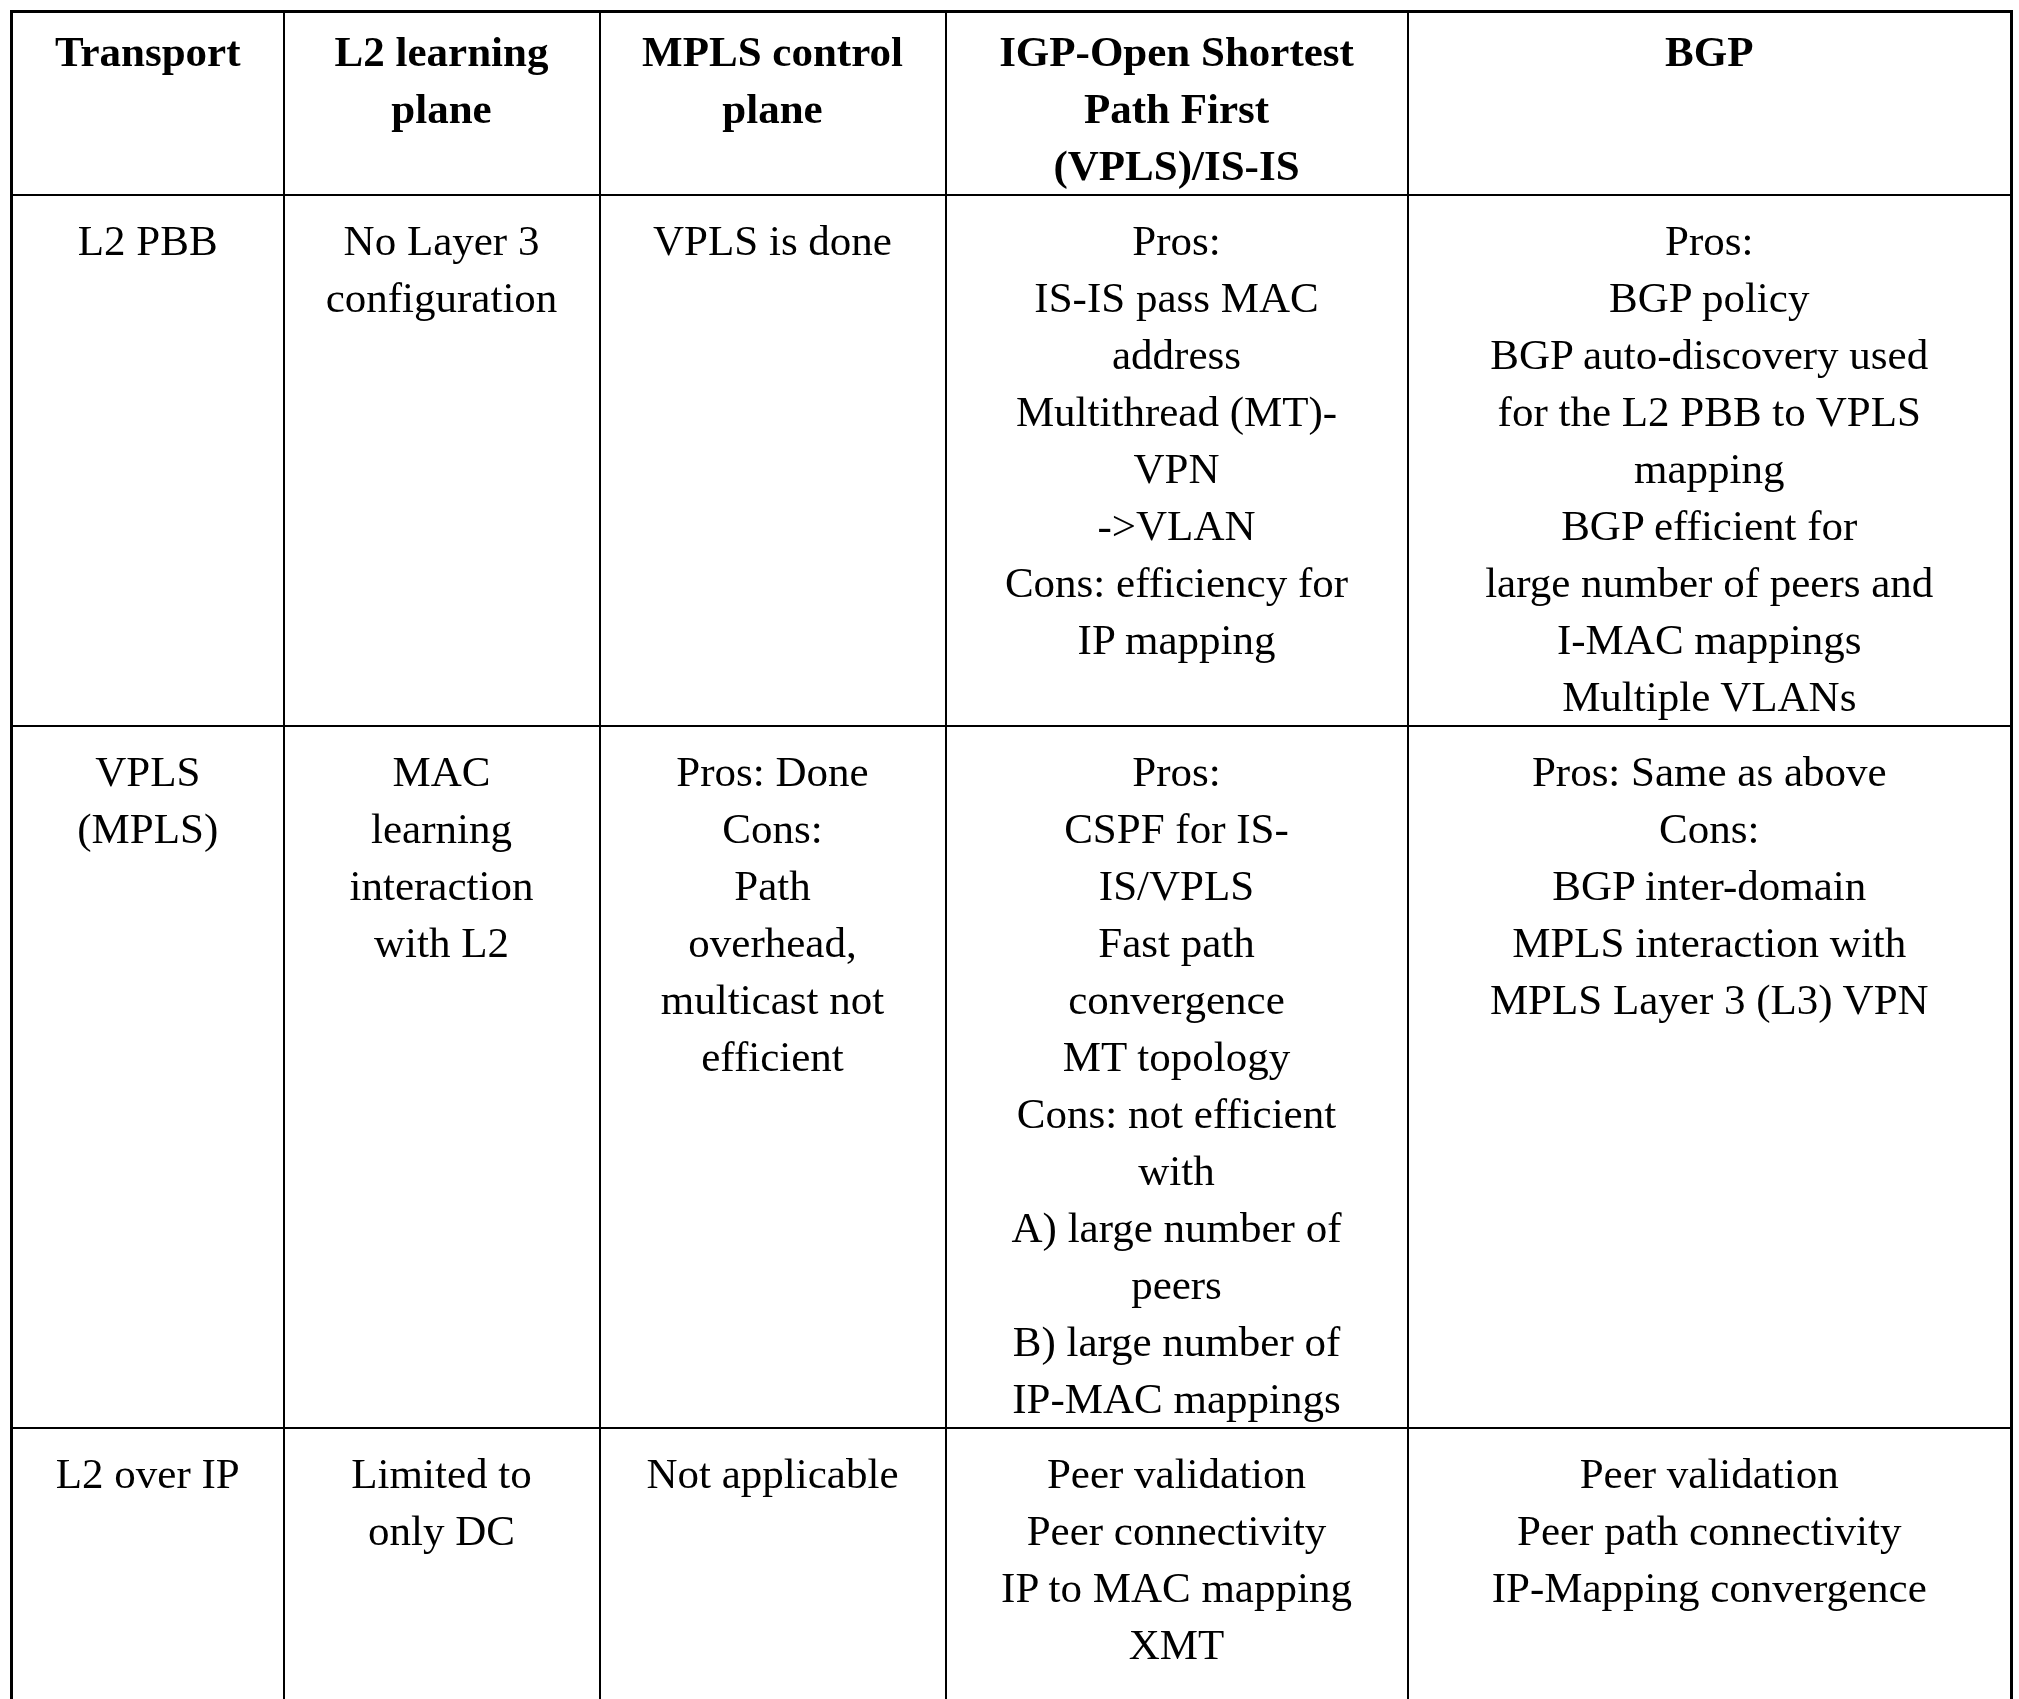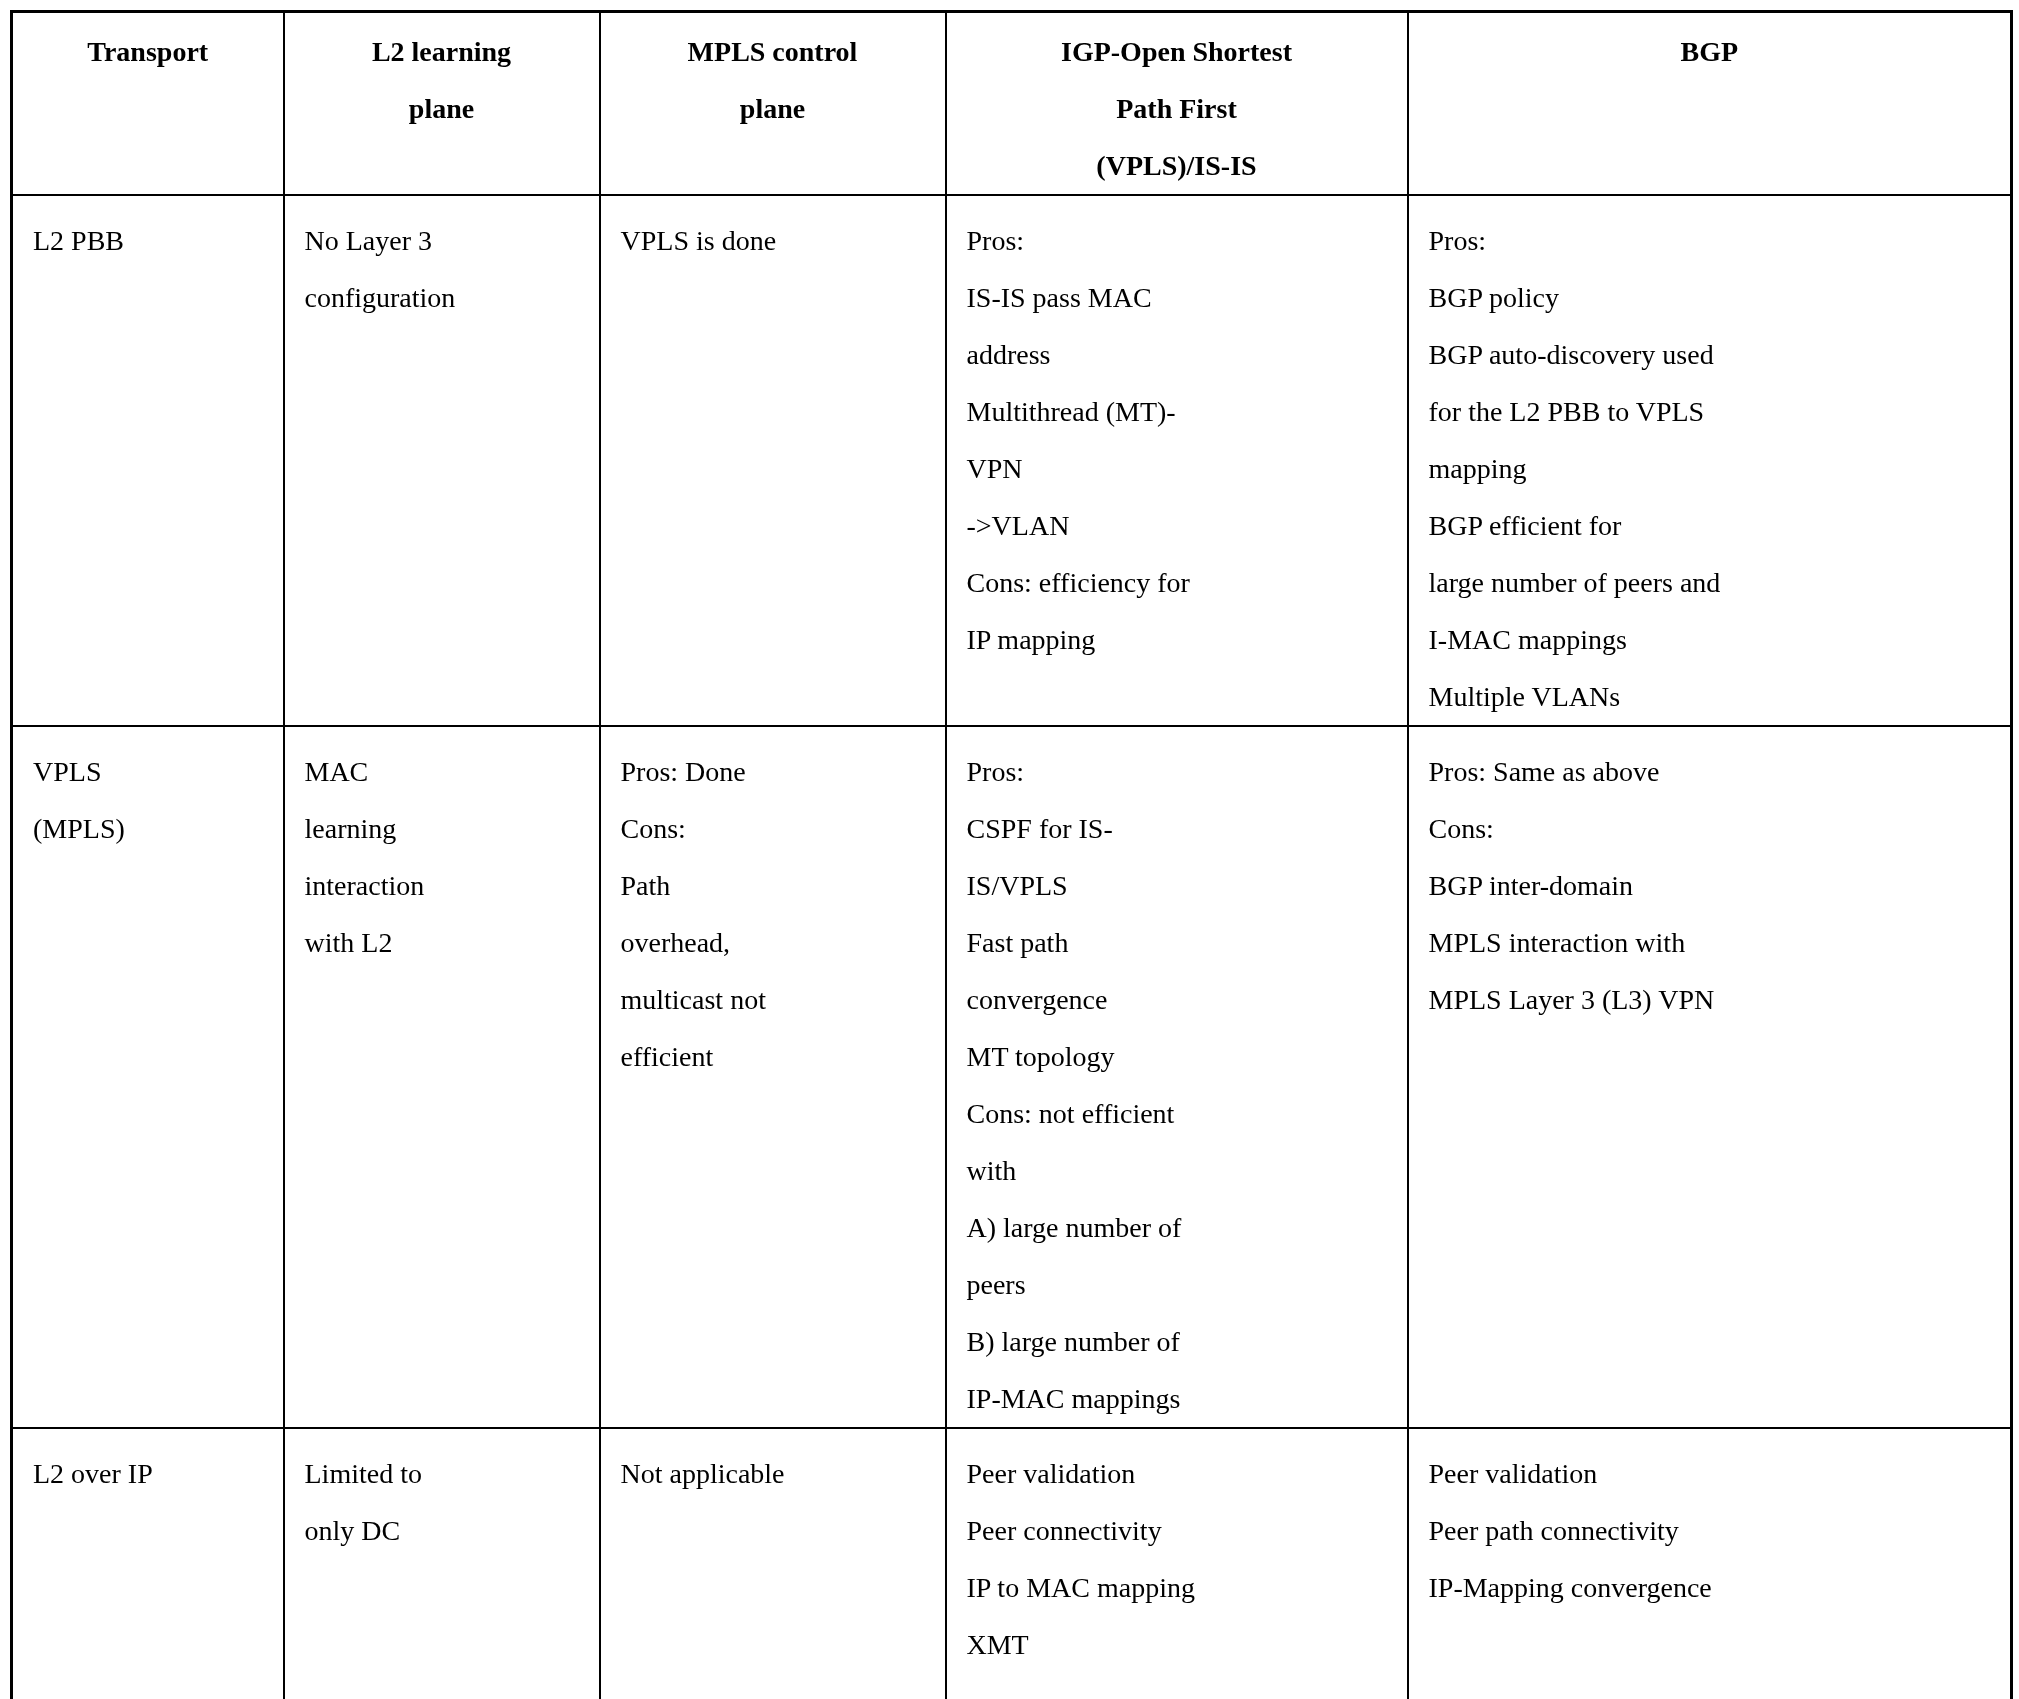--- a/index.html
+++ b/index.html
@@ -26,36 +26,36 @@
     }
     .doc-table col.c1 { width: 272px; }
     .doc-table col.c2 { width: 316px; }
     .doc-table col.c3 { width: 346px; }
     .doc-table col.c4 { width: 462px; }
     .doc-table col.c5 { width: 604px; }
     .doc-table th, .doc-table td {
       border: 2px solid #000;
       vertical-align: top;
       padding: 16px 20px 0 20px;
-      font-size: 28px;
+      font-size: 43px;
       line-height: 57px;
     }
     .doc-table th {
       font-weight: bold;
       text-align: center;
       height: 157px;
       padding-top: 10px;
       padding-left: 10px;
       padding-right: 10px;
     }
     .doc-table tr.row-head { height: 175px; }
     .doc-table tr.row-1 { height: 527px; }
     .doc-table tr.row-2 { height: 683px; margin-top: 16px; }
     .doc-table tr.row-3 { height: 292px; }
-    .doc-table td { text-align: left; }
+    .doc-table td { text-align: center; }
     .doc-table td .line { display: block; white-space: nowrap; }
     .doc-table th .line { display: block; white-space: nowrap; }
   </style>
 </head>
 <body>
 
 <table class="doc-table">
   <colgroup>
     <col class="c1">
       <col class="c2">

